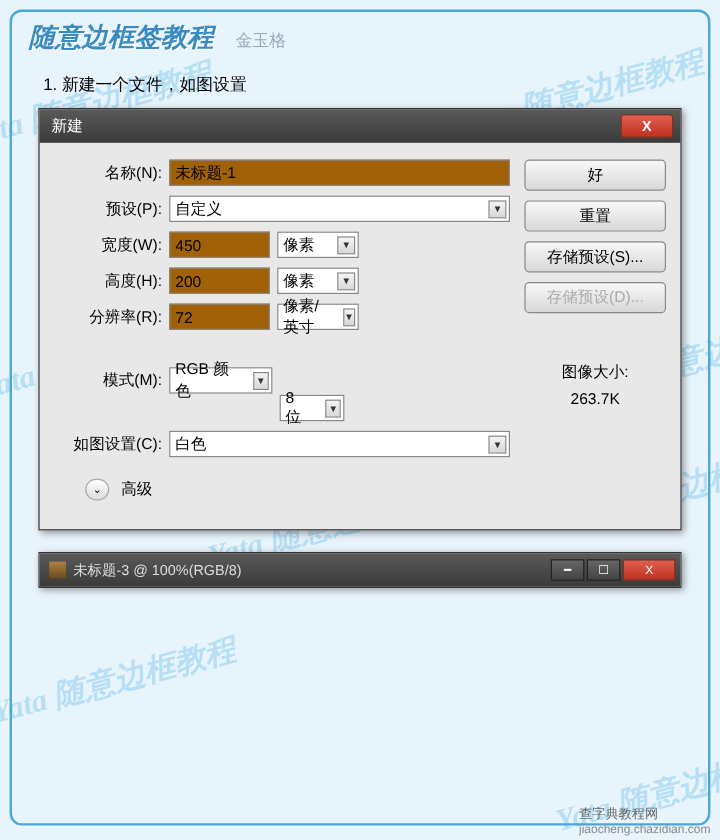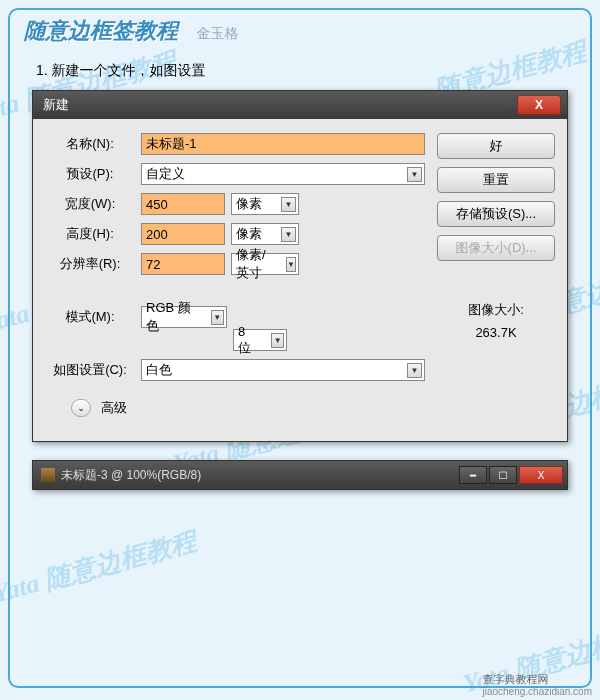--- a/index.html
+++ b/index.html
@@ -20,22 +20,22 @@
 .dialog { margin: 4px 22px 18px; background: #e8e8e8; border: 1px solid #333; box-shadow: 2px 2px 6px rgba(0,0,0,.4); }
 .titlebar { background: linear-gradient(#5a5a5a, #3a3a3a); color: #fff; height: 28px; display: flex; align-items: center; justify-content: space-between; font-size: 13px; }
 .titlebar span { padding: 0 10px; }
 .closebtn { width: 44px; height: 20px; background: linear-gradient(#e06050, #c03020); border: 1px solid #803020; border-radius: 3px; margin-right: 6px; display: flex; align-items: center; justify-content: center; color: #fff; font-weight: bold; font-size: 12px; }
 
 .body { display: flex; padding: 14px 12px 10px; gap: 12px; }
 .form-col { flex: 1; }
 .btn-col { width: 118px; }
 
 .row { display: flex; align-items: center; margin-bottom: 8px; gap: 6px; }
-.lbl { width: 90px; text-align: center; font-size: 13px; }
-.txt { border: 1px solid #888; background: #fdba74; height: 22px; padding: 0 4px; font-size: 13px; }
+.lbl { width: 90px; text-align: right; font-size: 13px; }
+.txt { border: 1px solid #888; background: #a16207; height: 22px; padding: 0 4px; font-size: 13px; }
 .txt.wide { flex: 1; }
 .txt.med { width: 84px; }
 .sel { border: 1px solid #888; background: #fff; height: 22px; display: flex; align-items: center; justify-content: space-between; padding: 0 2px 0 4px; font-size: 13px; gap: 14px; }
 .sel.wide { flex: 1; }
 .sel.unit { width: 68px; }
 .sel.short { width: 86px; }
 .sel.bit { width: 54px; margin-top: 46px; }
 .caret { width: 15px; height: 15px; border: 1px solid #888; background: linear-gradient(#f4f4f4,#d8d8d8); display: flex; align-items: center; justify-content: center; font-size: 8px; color: #333; }
 
 .btn { display: block; width: 100%; height: 26px; margin-bottom: 8px; background: linear-gradient(#f8f8f8,#d8d8d8); border: 1px solid #888; border-radius: 4px; font-size: 13px; text-align: center; line-height: 24px; }
@@ -140,21 +140,21 @@
         </div>
         <div class="adv-row">
           <div class="adv-chev">⌄</div>
           <span>高级</span>
         </div>
       </div>
       <div class="btn-col">
         <div class="btn">好</div>
         <div class="btn">重置</div>
         <div class="btn">存储预设(S)...</div>
-        <div class="btn dis">图像大小(D)...</div>
+        <div class="btn dis">存储预设(D)...</div>
         <div class="imgsize">
           <div>图像大小:</div>
           <div>263.7K</div>
         </div>
       </div>
     </div>
   </div>
 
   <div class="canvas-win">
     <div class="canvas-titlebar">

